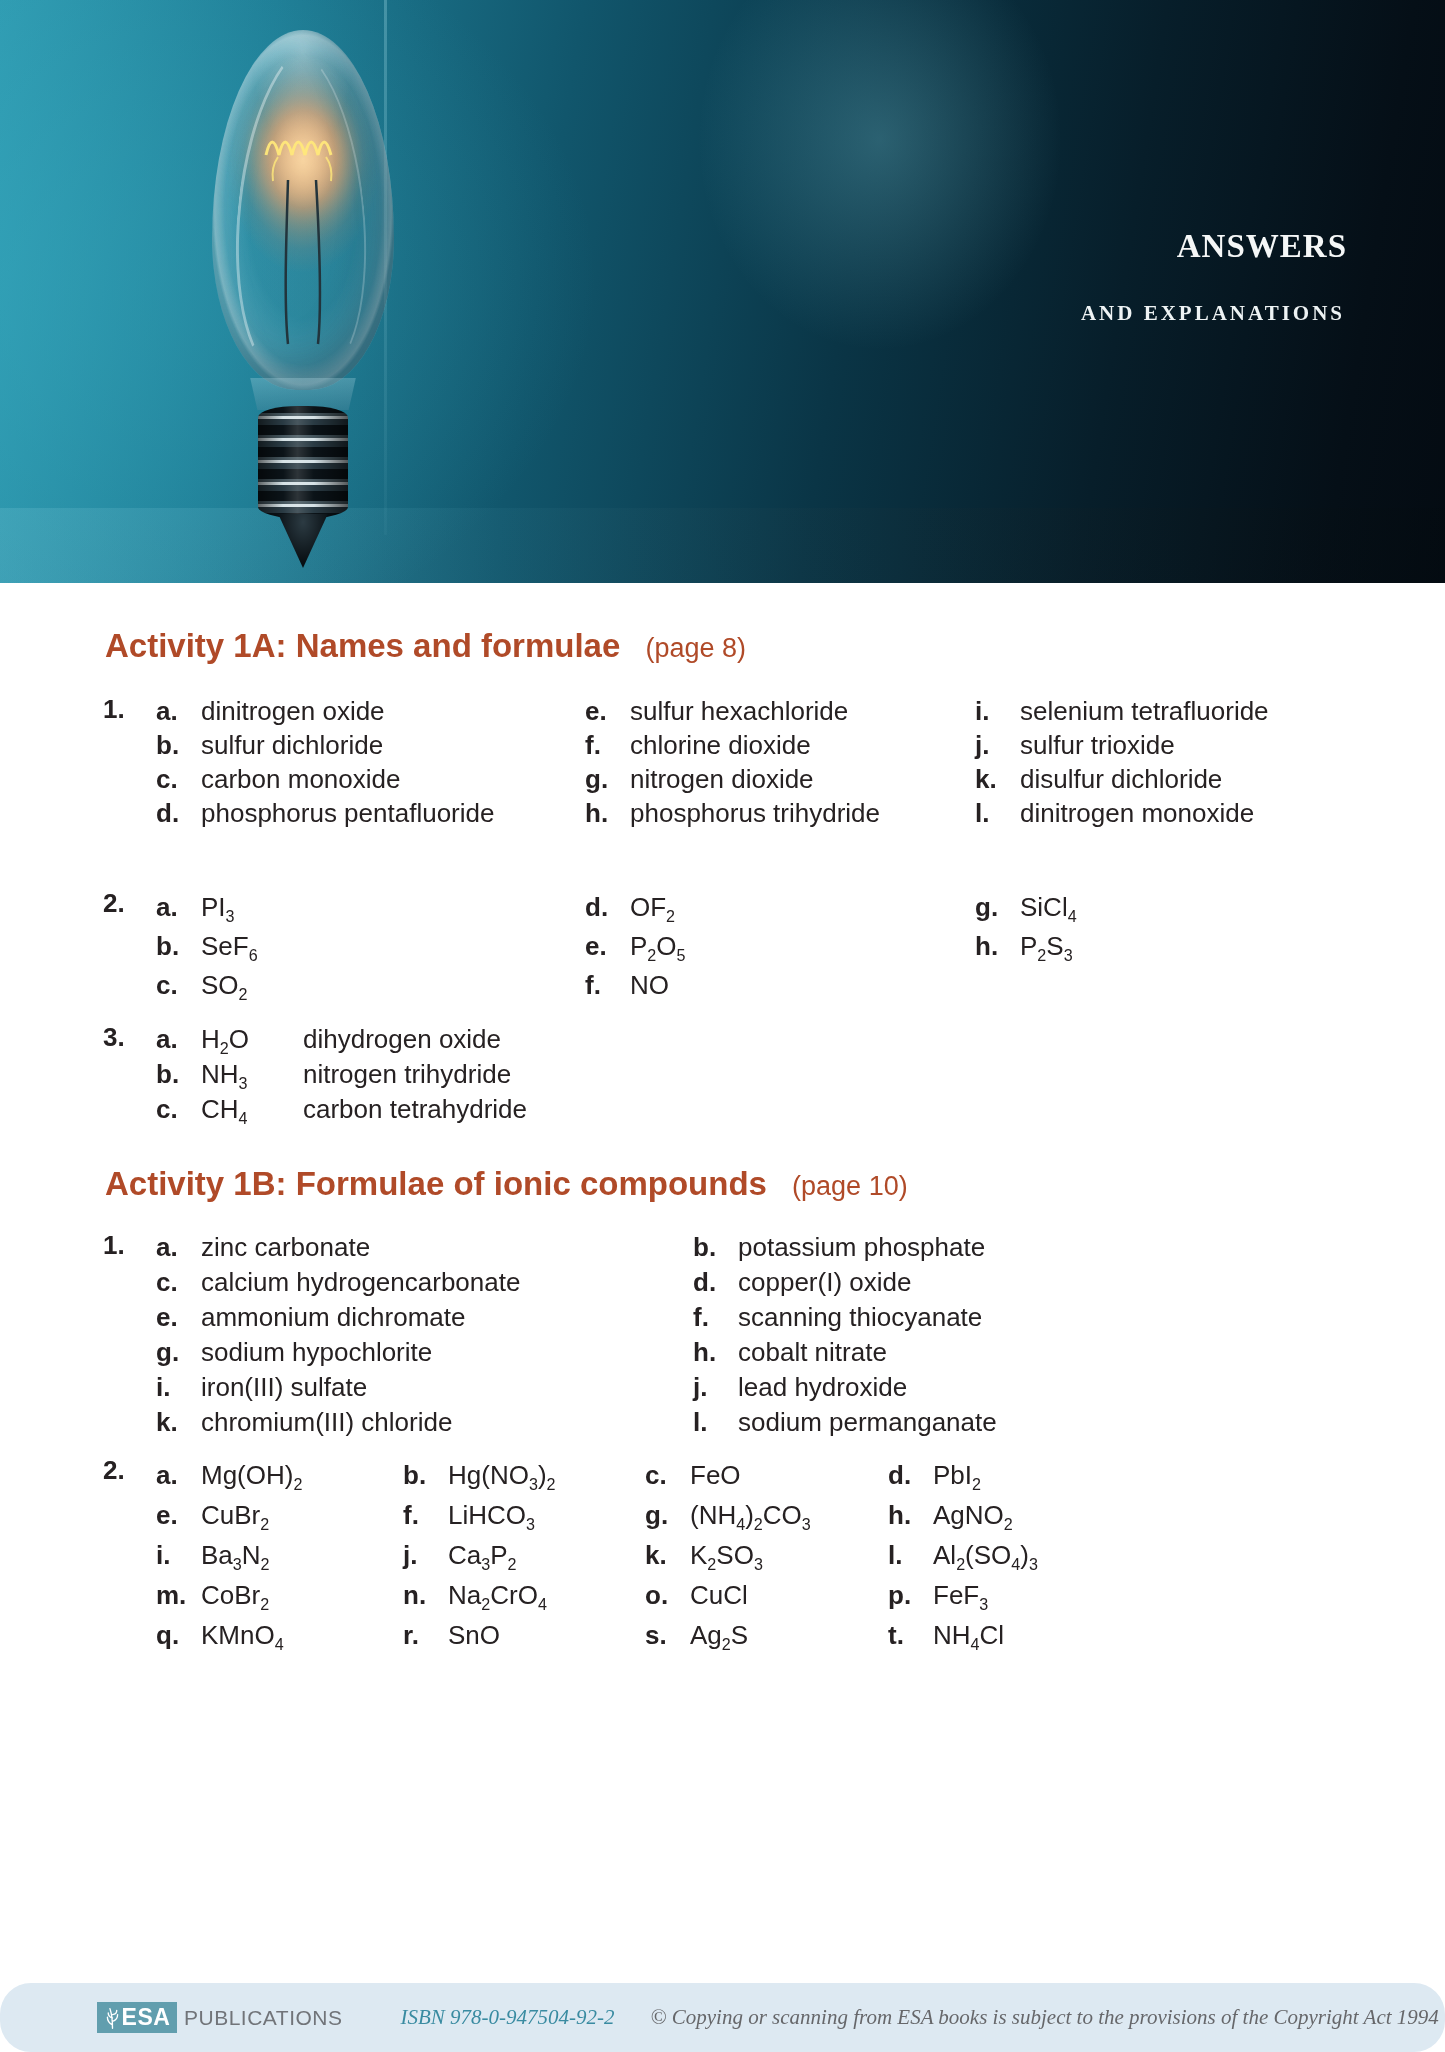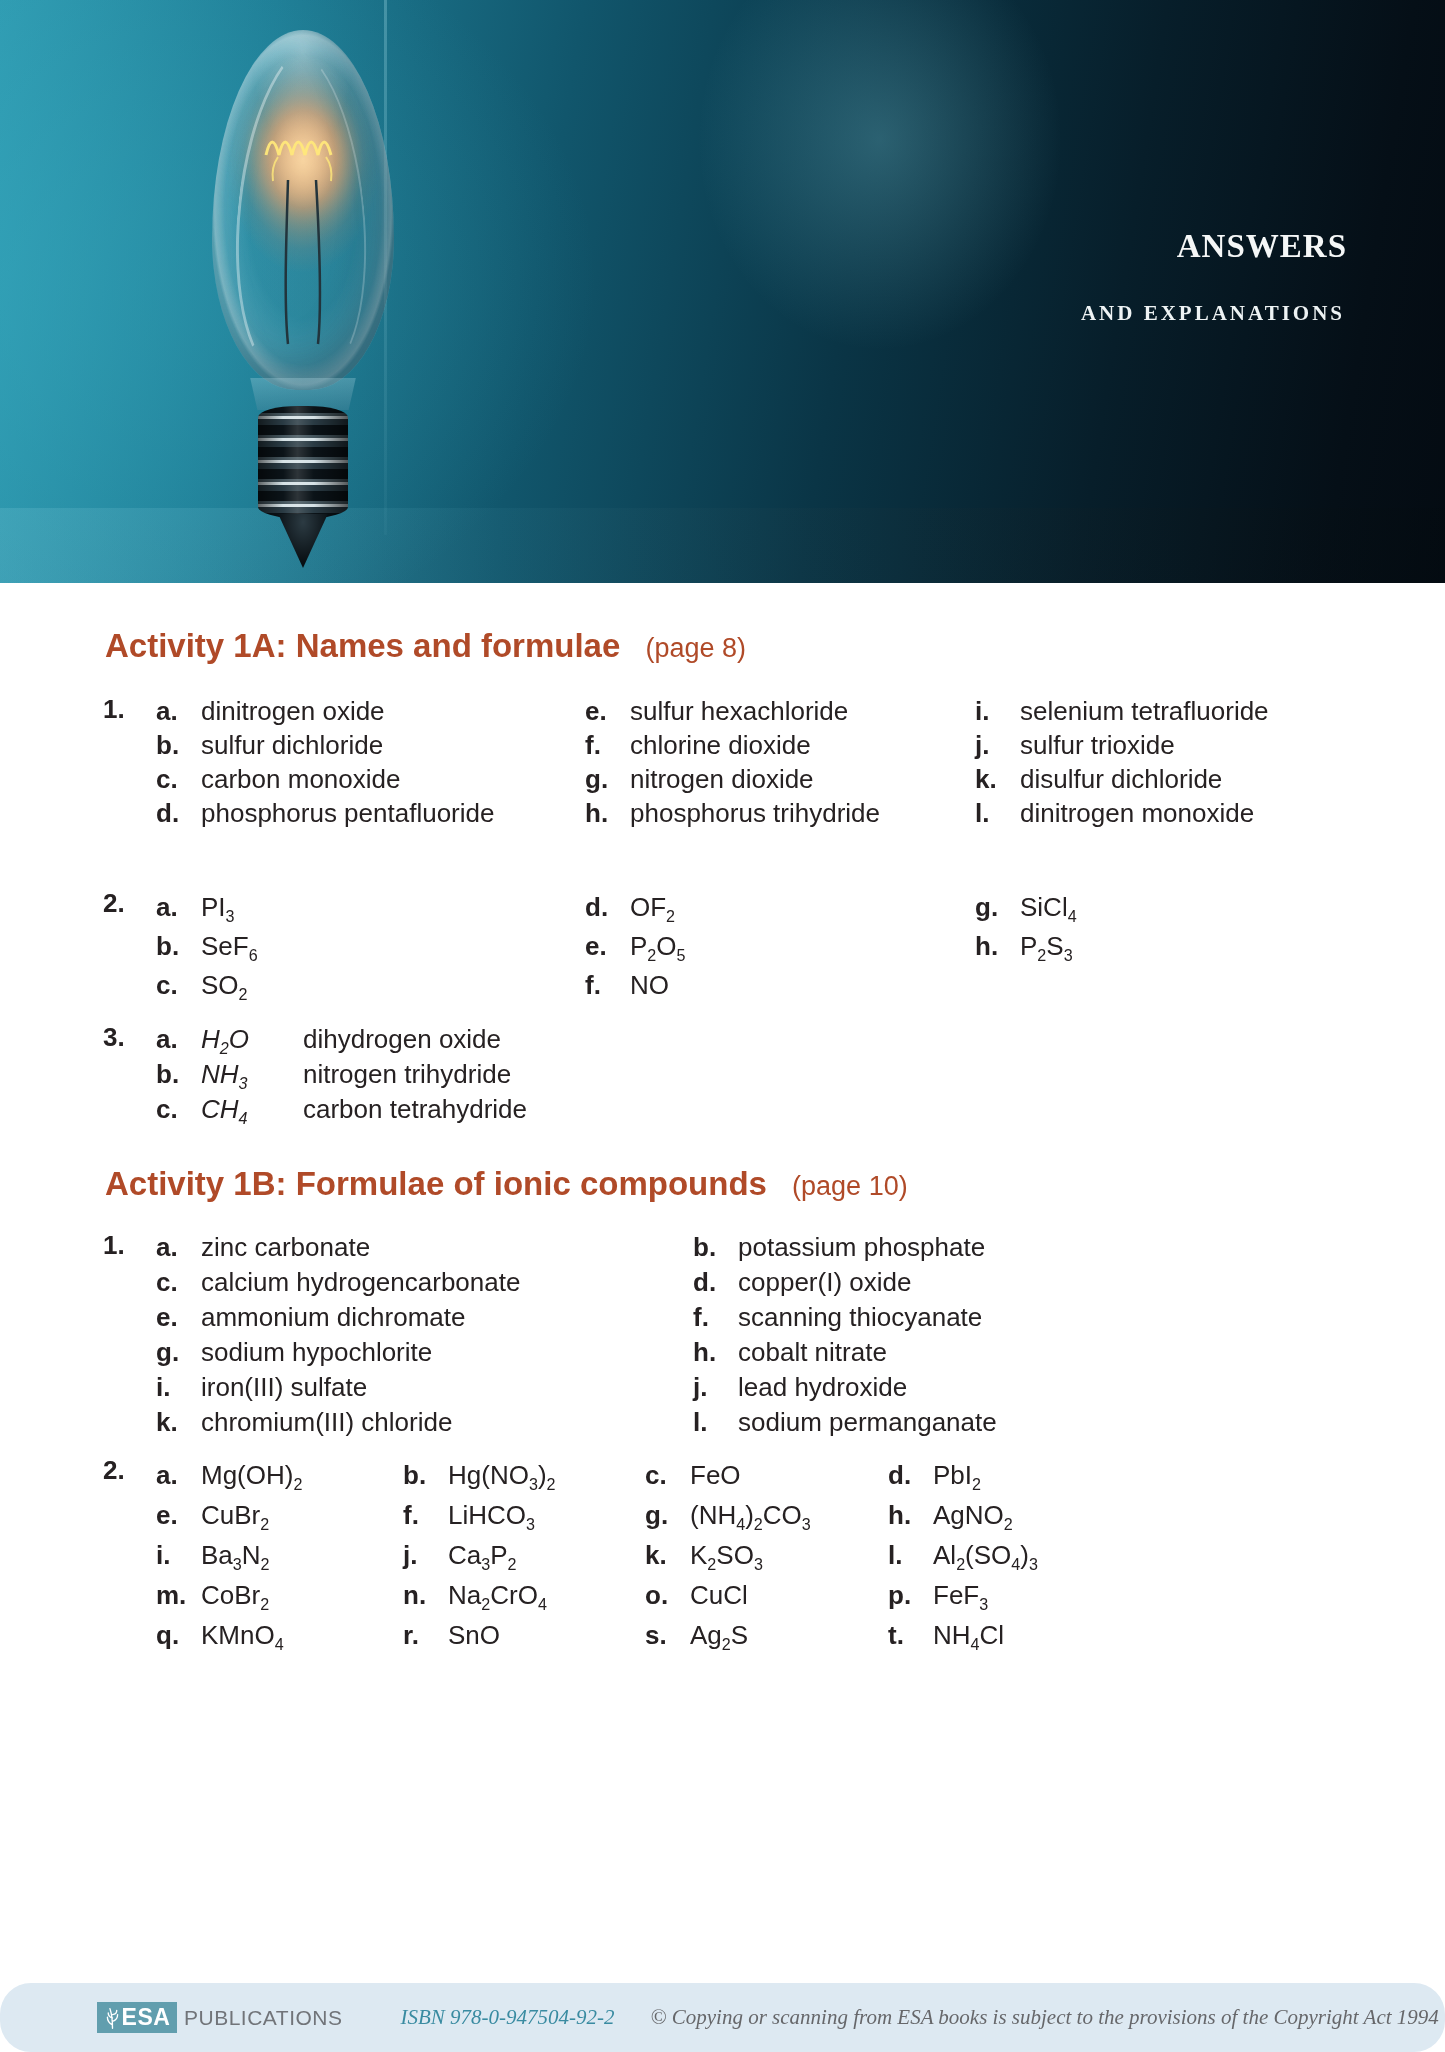--- a/index.html
+++ b/index.html
@@ -59,21 +59,21 @@
   .cols{display:flex;flex:1 1 auto;}
   .col{flex:0 0 auto;}
   .c429{width:429px;} .c390{width:390px;} .c537{width:537px;}
   .c247{width:247px;} .c242{width:242px;} .c243{width:243px;}
   .row{display:flex;}
   .h34 .row{height:34px;line-height:34px;}
   .h35 .row{height:35px;line-height:35px;}
   .h39 .row{height:39px;line-height:39px;}
   .h40 .row{height:40px;line-height:40px;}
   .ltr{width:45px;font-weight:bold;flex:0 0 auto;}
-  .fml{width:102px;flex:0 0 auto;font-style:italic;}
+  .fml{width:102px;flex:0 0 auto;}
   sub{font-size:0.62em;line-height:0;}
   .mt-q1a1{margin-top:27px;} .mt-q1a2{margin-top:58px;} .mt-q1a3{margin-top:17px;}
   .mt-q1b1{margin-top:25px;} .mt-q1b2{margin-top:15px;}
 
   
   .footer{position:absolute;top:1983px;left:0;width:1445px;height:69px;background:#dde9f2;
     display:flex;align-items:center;border-radius:31px;}
   .esa-logo{margin-left:97px;width:80px;height:31px;background:#619eae;color:#ffffff;
     display:flex;align-items:center;justify-content:center;flex:0 0 auto;}
   .esa-logo svg{width:17px;height:24px;margin-right:1px;flex:0 0 auto;}

